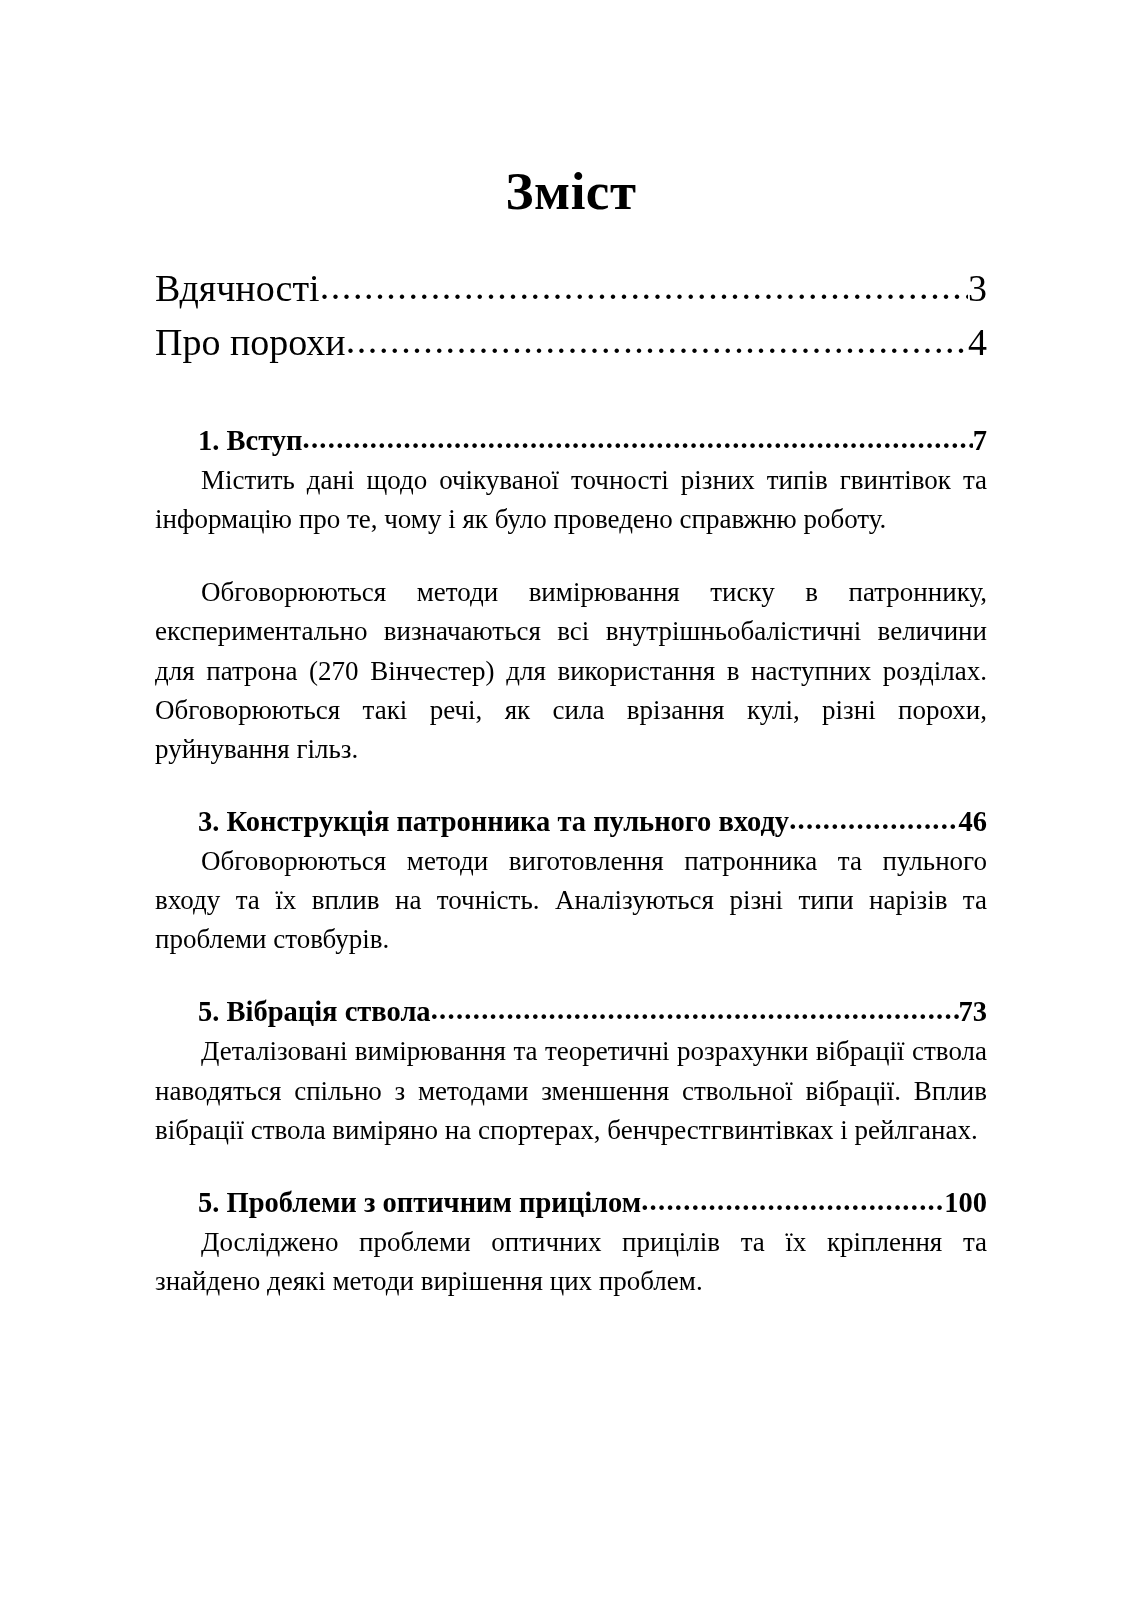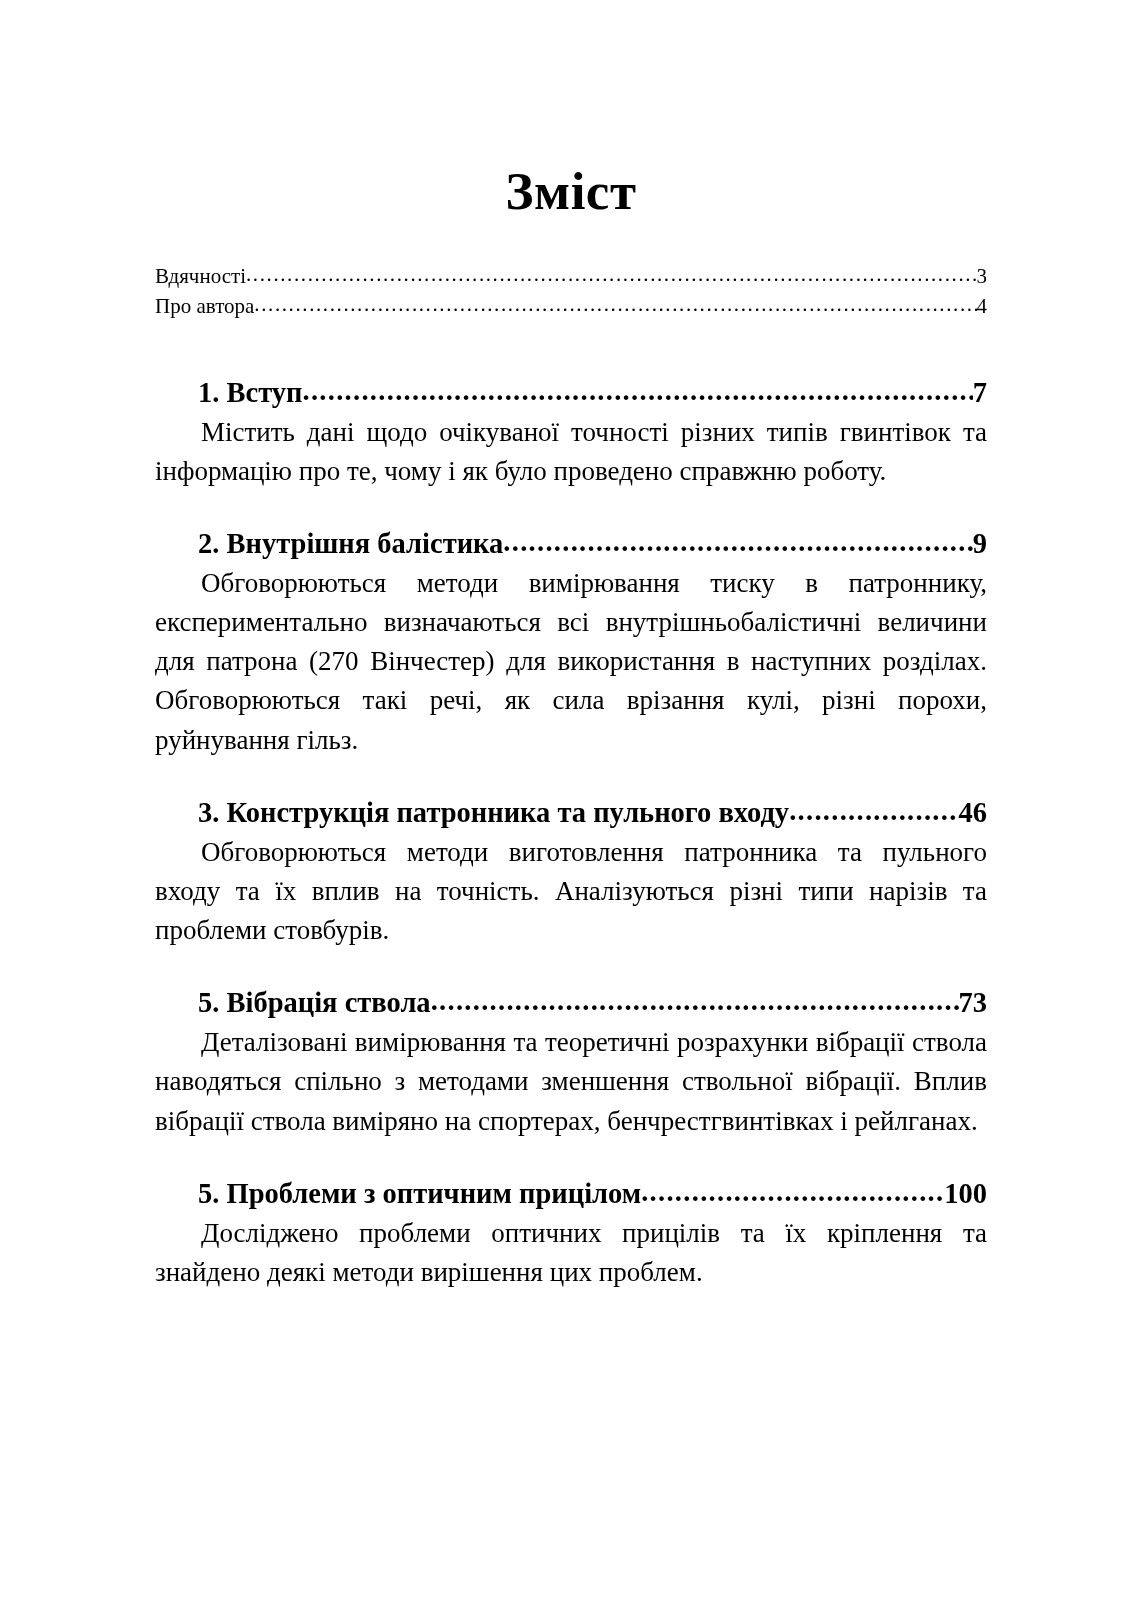--- a/index.html
+++ b/index.html
@@ -35,21 +35,21 @@
   .toc {
     position: absolute;
     top: 262px;
     left: 155px;
     width: 832px;
   }
   
   .front-entry {
     display: flex;
     align-items: baseline;
-    font-size: 21px;
+    font-size: 38px;
     line-height: 1.42;
     white-space: nowrap;
   }
   .front-entry .entry-label { flex: 0 0 auto; }
   .front-entry .leader {
     flex: 1 1 auto;
     overflow: hidden;
     white-space: nowrap;
     margin: 0 0px 0 0px;
     position: relative;
@@ -108,42 +108,37 @@
 
   <div class="toc">
 
     <div class="front-entry">
       <span class="entry-label">Вдячності</span>
       <span class="leader"></span>
       <span class="entry-page">3</span>
     </div>
 
     <div class="front-entry">
-      <span class="entry-label">Про автора</span>
+      <span class="entry-label">Про порохи</span>
       <span class="leader"></span>
       <span class="entry-page">4</span>
     </div>
 
     <div class="front-gap"></div>
 
     <div class="chapter">
       <div class="chapter-head">
         <span class="entry-label">1. Вступ</span>
         <span class="leader"></span>
         <span class="entry-page">7</span>
       </div>
       <div class="chapter-desc">Містить дані щодо очікуваної точності різних типів гвинтівок та інформацію про те, чому і як було проведено справжню роботу.</div>
     </div>
 
     <div class="chapter">
-      <div class="chapter-head">
-        <span class="entry-label">2. Внутрішня балістика</span>
-        <span class="leader"></span>
-        <span class="entry-page">9</span>
-      </div>
       <div class="chapter-desc justify-all">Обговорюються методи вимірювання тиску в патроннику, експериментально визначаються всі внутрішньобалістичні величини для патрона (270 Вінчестер) для використання в наступних розділах.  Обговорюються такі речі, як сила врізання кулі, різні порохи, руйнування гільз.</div>
     </div>
 
     <div class="chapter">
       <div class="chapter-head">
         <span class="entry-label">3. Конструкція патронника та пульного входу</span>
         <span class="leader"></span>
         <span class="entry-page">46</span>
       </div>
       <div class="chapter-desc">Обговорюються методи виготовлення патронника та пульного входу та їх вплив на точність.  Аналізуються різні типи нарізів та проблеми стовбурів.</div>

